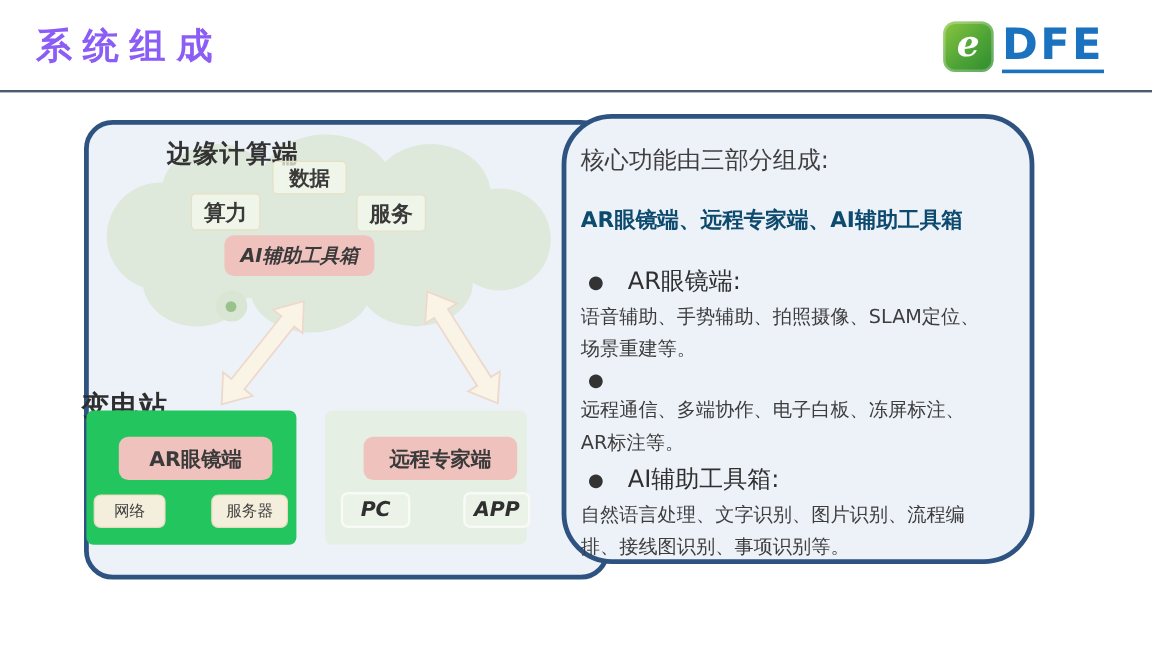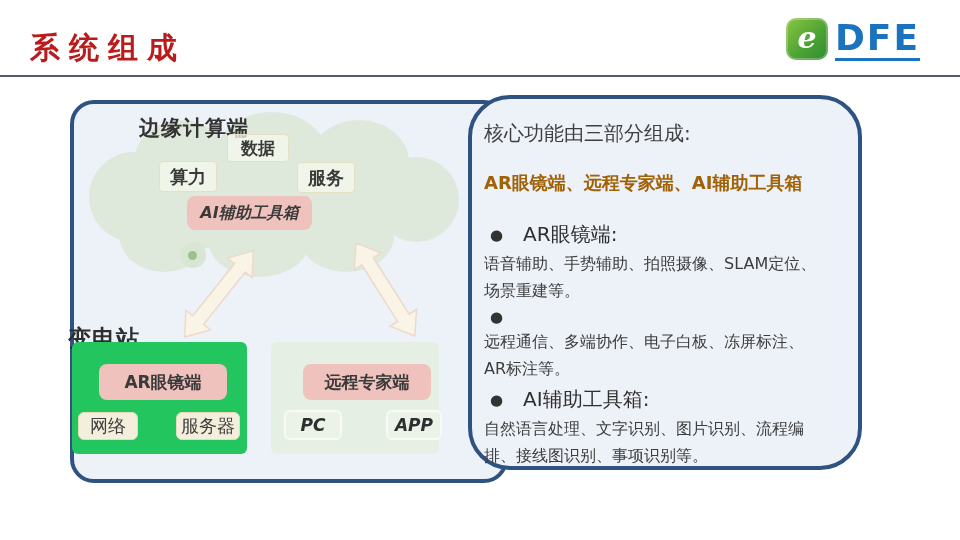--- a/index.html
+++ b/index.html
@@ -6,24 +6,24 @@
   html, body { width: 960px; height: 540px; }
   body {
     position: relative;
     width: 960px; height: 540px;
     background: #ffffff;
     font-family: "DejaVu Sans", sans-serif;
     overflow: hidden;
   }
   
   .slide-title {
-    position: absolute; left: 30px; top: 28px;
+    position: absolute; left: 30px; top: 18px;
     font-family: "DejaVu Serif", serif;
     font-size: 30px; font-weight: bold;
-    letter-spacing: 9px; color: #b91c1c;
+    letter-spacing: 9px; color: #8b5cf6;
   }
   .divider {
     position: absolute; left: 0; top: 75px;
     width: 960px; height: 2px; background: #4A5B72;
   }
   .logo {
     position: absolute; right: 40px; top: 18px;
     display: flex; align-items: center; gap: 7px;
   }
   .logo-icon {
@@ -108,35 +108,35 @@
     position: absolute; top: 22px; height: 36px;
     background: #EFC2BE; border-radius: 8px;
     display: flex; align-items: center; justify-content: center;
     font-size: 17px; font-weight: 600; color: #3A3A3A;
   }
   .device-ar     { left: 27px; width: 128px; }
   .device-expert { left: 32px; width: 128px; }
   .chip {
     position: absolute; top: 70px; height: 28px;
     display: flex; align-items: center; justify-content: center;
-    border-radius: 6px; font-size: 18px; color: #3F3F3F;
+    border-radius: 6px; font-size: 13px; color: #3F3F3F;
     background: #F4EEDC; border: 1px solid #E6DCBB;
   }
   .chip-net { left: 6px;   width: 60px; }
   .chip-srv { left: 104px; width: 64px; }
   .chip.green {
     top: 68px; height: 30px;
     background: #EBF2E8; border: 2px solid #F7FAF5;
     font-size: 17px; font-weight: bold; color: #2F2F2F; font-style: italic;
   }
   .chip-pc  { left: 13px;  width: 58px; }
   .chip-app { left: 115px; width: 56px; }
   
   .rp-intro { margin-top: 5px; font-size: 20px; color: #3F3F3F; }
-  .rp-summary { margin-top: 24px; font-size: 18px; font-weight: bold; color: #a16207; }
+  .rp-summary { margin-top: 24px; font-size: 18px; font-weight: bold; color: #0c4a6e; }
   .rp-bullet-head {
     display: flex; align-items: center; gap: 20px;
     padding-left: 6px; font-size: 20px; color: #2F2F2F;
   }
   .rp-bullet-head .dot { font-size: 15px; color: #333333; }
   .rp-bullet-head.first { margin-top: 26px; }
   .rp-bullet-head.rest  { margin-top: 4px; }
   .rp-desc { font-size: 16px; line-height: 27px; color: #3D3D3D; margin-top: 2px; }
 </style>
 </head>

